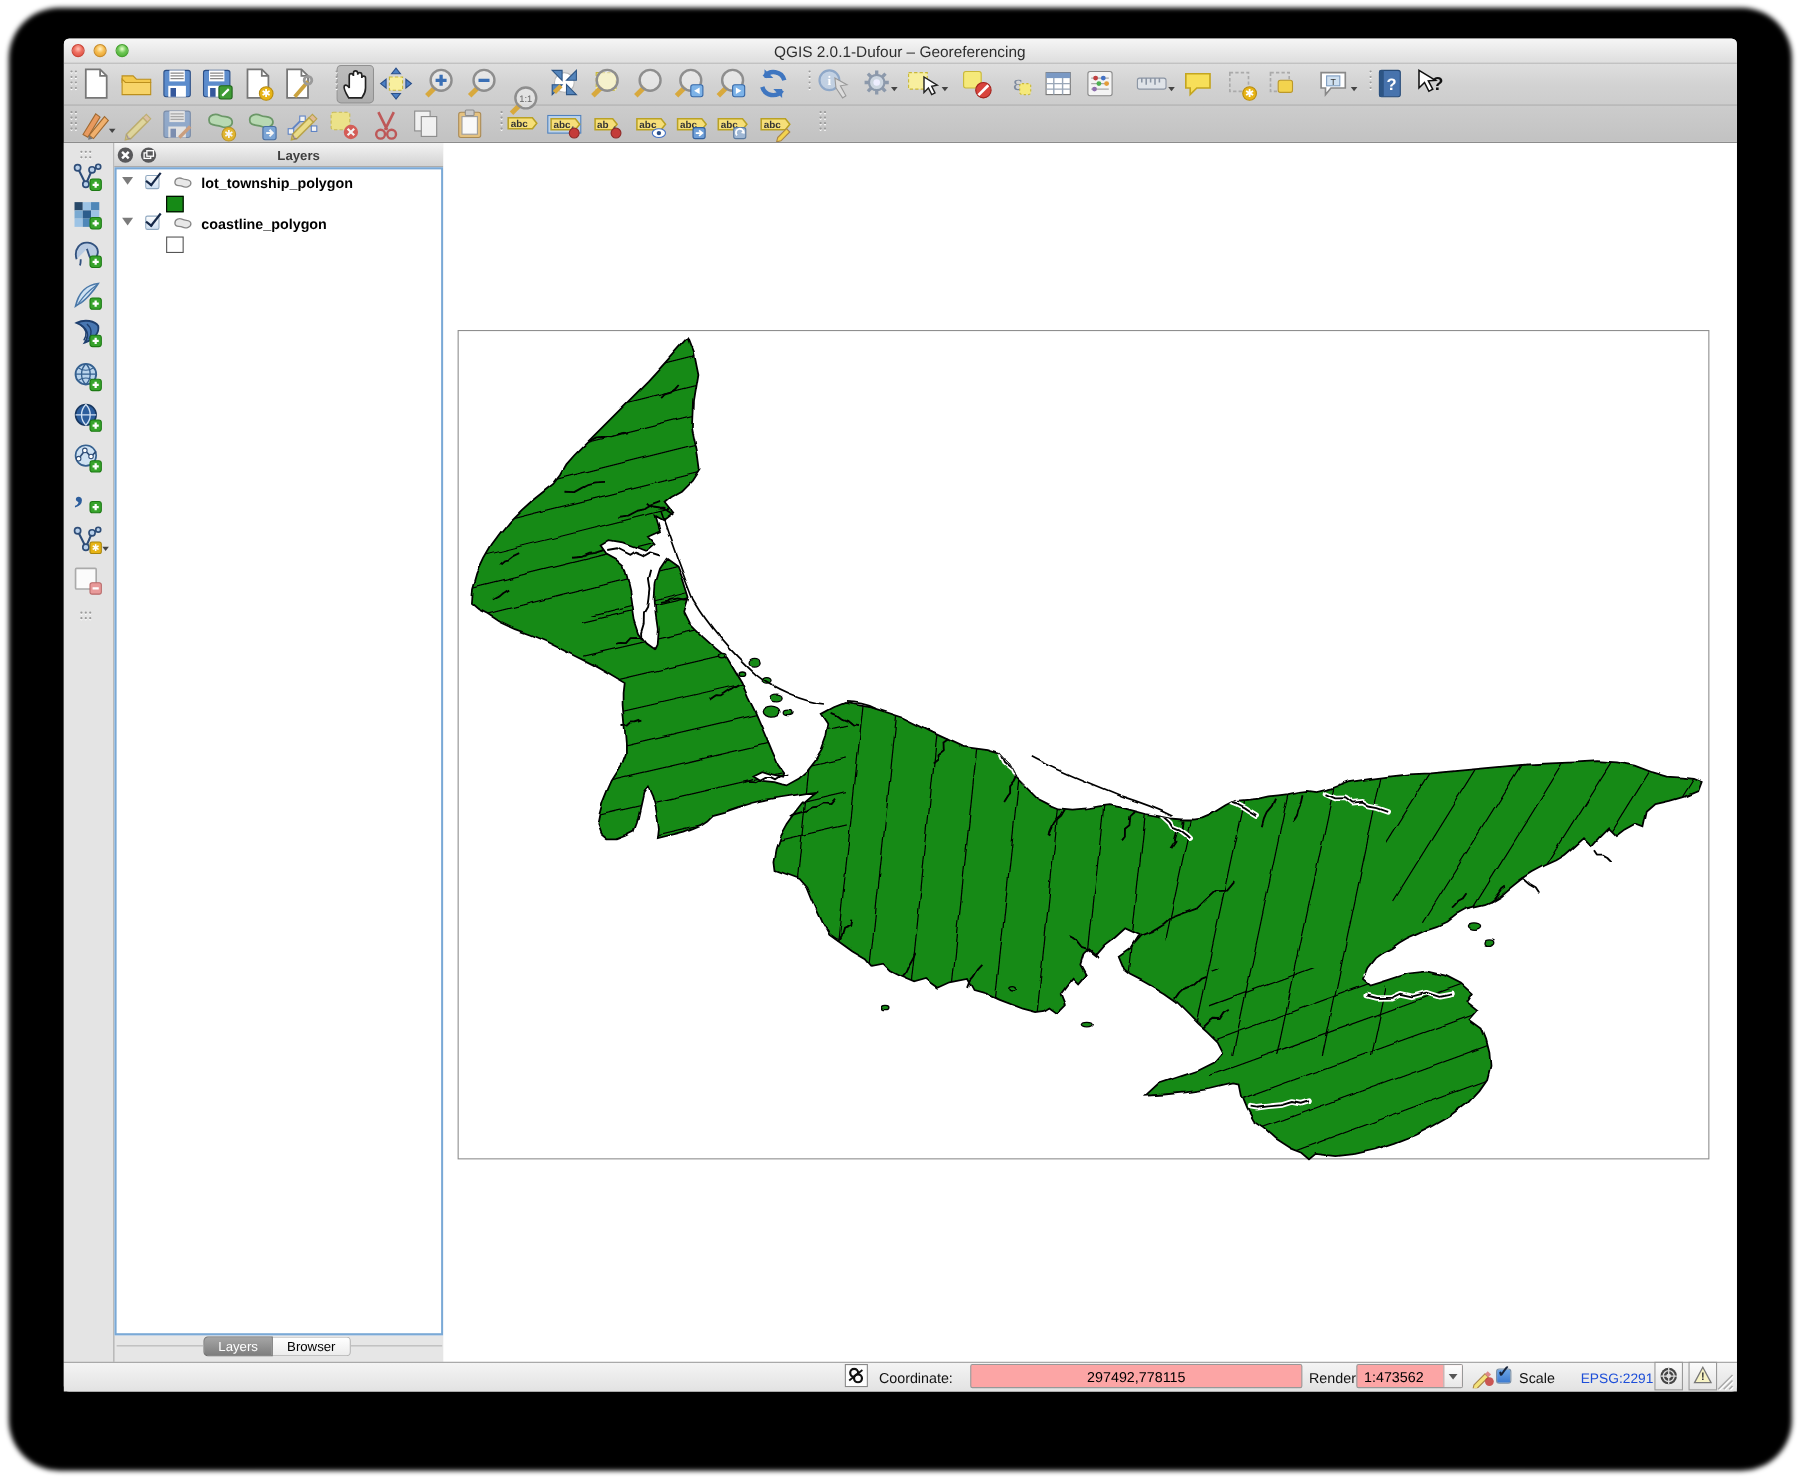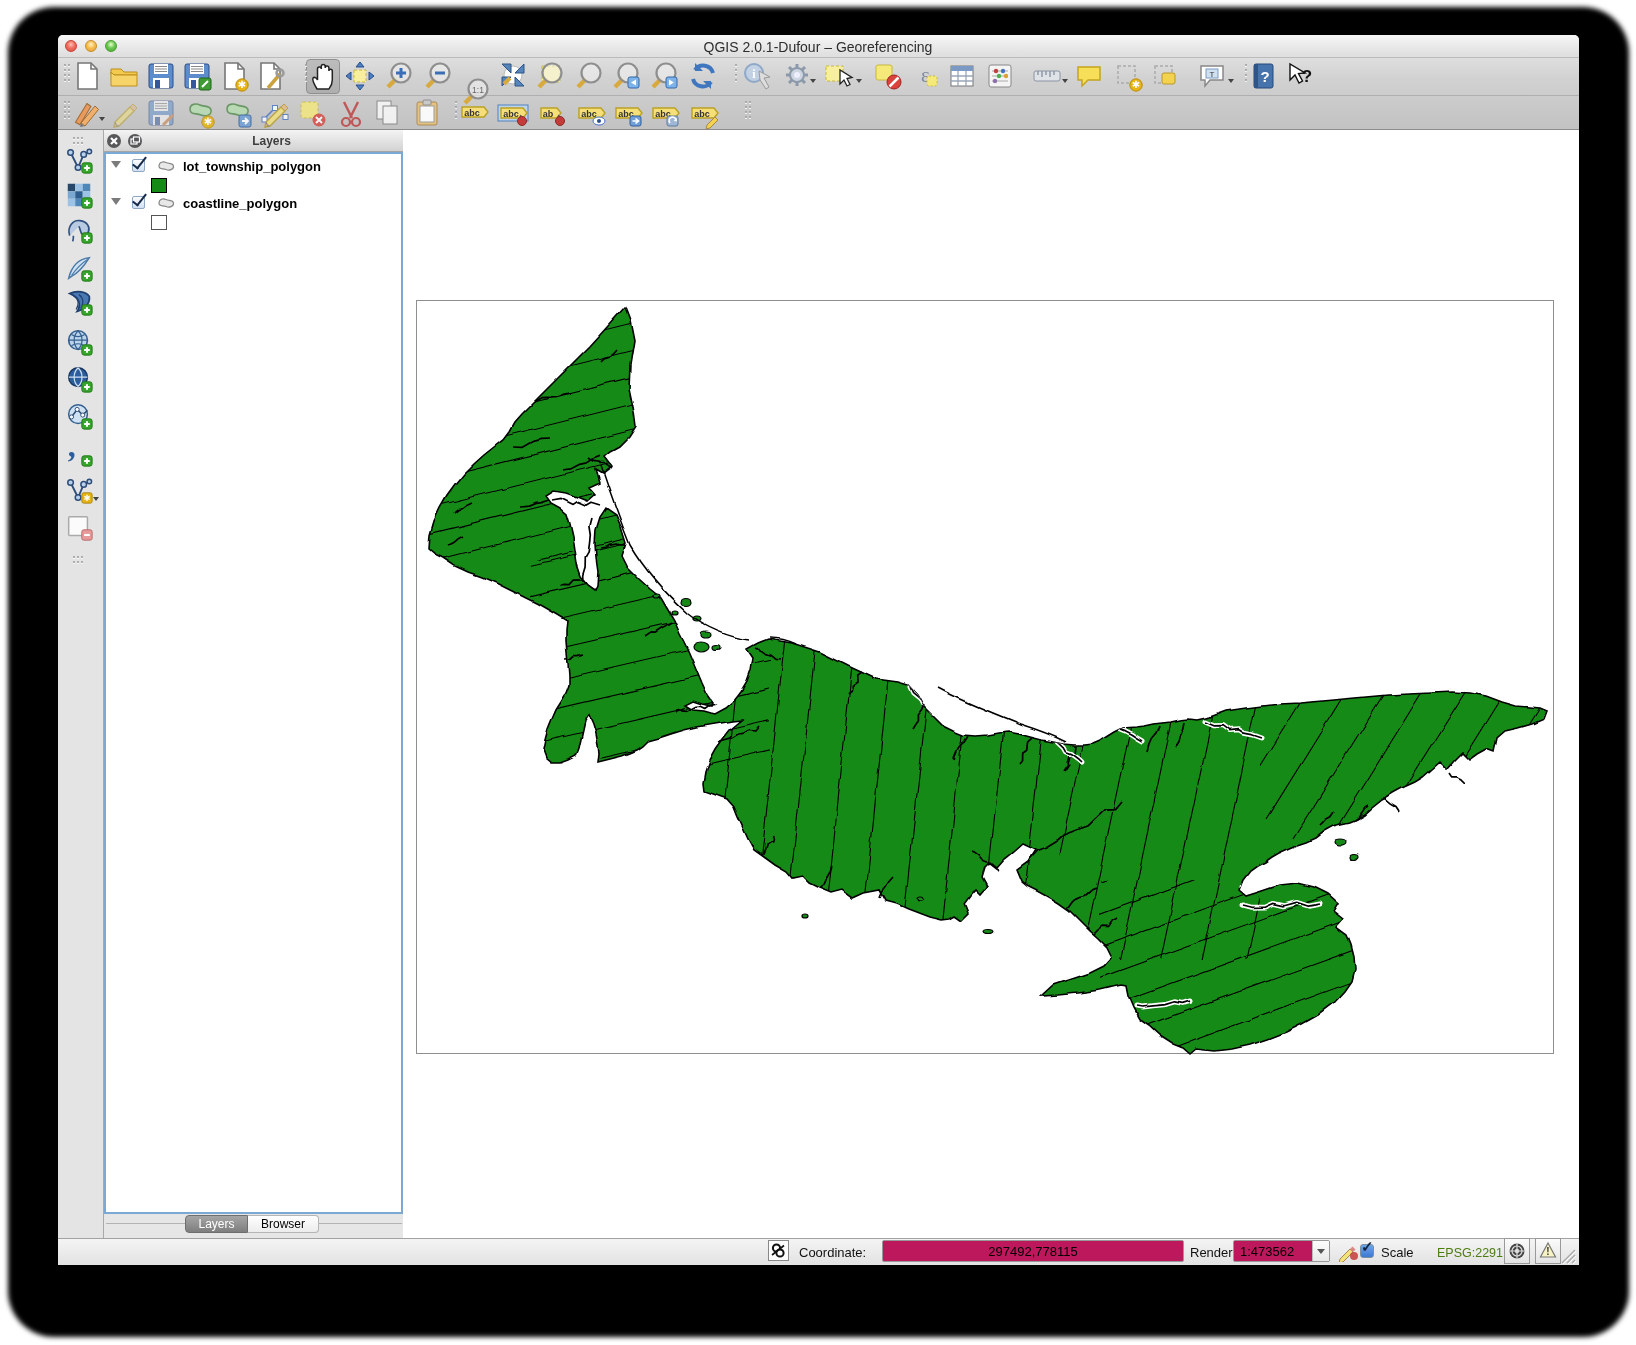--- a/index.html
+++ b/index.html
@@ -41,21 +41,21 @@
 
 .tab { position:absolute; top:1215px; height:18px; font-size:12px; text-align:center; line-height:17px; }
 
 #status { position:absolute; left:58px; top:1238px; width:1521px; height:27px;
   background:linear-gradient(#f4f4f4,#e2e2e2); border-top:1px solid #a2a2a2;
   font-size:13px; color:#111; }
 
 #canvas { position:absolute; left:403px; top:130px; width:1176px; height:1108px; background:#fff; }
 #frame { position:absolute; left:416px; top:300px; width:1138px; height:754px;
   border:1px solid #8f8f8f; background:#fff; }
-.fld { position:absolute; background:#be185d; border:1px solid #989898; font-size:13px; }
+.fld { position:absolute; background:#fca5a5; border:1px solid #989898; font-size:13px; }
 </style>
 </head>
 <body>
 <div id="shadow"></div>
 <div id="win"></div>
 <div id="chrome">
   <div class="rowsep" style="top:22px"></div>
   <div class="rowsep" style="top:60px"></div>
 </div>
 <div class="tl" style="left:65px; background:radial-gradient(circle at 50% 35%, #ffb2a4 8%, #ee6e5f 45%, #d94c3f); border:0.5px solid #ca4437;"></div>
@@ -668,21 +668,21 @@
     <div style="position:absolute;left:1312px;top:1241px;width:17px;height:20px;border-left:1px solid #bbb;background:linear-gradient(#fdfdfd,#e8e8e8);"></div>
     <div style="position:absolute;left:1316.5px;top:1249px;width:0;height:0;border-left:4px solid transparent;border-right:4px solid transparent;border-top:5px solid #555;"></div>
     <div style="position:absolute;left:1337px;top:1240px;width:22px;height:22px;"><svg width="22" height="22" viewBox="0 0 22 22">
         <path d="M3 19 L13 9 l3 3 L6 22 l-4 1 z" fill="#f3e27a" stroke="#a8854a"></path>
         <path d="M13 9 l3 3 2.5-2.5 -3 -3 z" fill="#d88"></path>
         <circle cx="17" cy="16" r="4" fill="#c43c39" opacity="0.85"></circle>
       </svg></div>
     <div style="position:absolute;left:1360px;top:1244px;width:14px;height:14px;border:1px solid #7a8fa5;border-radius:3px;background:linear-gradient(#6ca6e8,#3c7ad0);"></div>
     <div style="position:absolute;left:1361px;top:1238px;font-size:15px;font-weight:bold;color:#16233a;">✓</div>
     <div style="position:absolute;left:1381px;top:1245px;font-size:13px;color:#111;">Scale</div>
-    <div style="position:absolute;left:1437px;top:1246px;font-size:12.5px;color:#4d7c0f;">EPSG:2291</div>
+    <div style="position:absolute;left:1437px;top:1246px;font-size:12.5px;color:#1d4ed8;">EPSG:2291</div>
     <div style="position:absolute;left:1504px;top:1238px;width:26px;height:26px;border:1px solid #999;background:linear-gradient(#fbfbfb,#e4e4e4);"></div>
     <div style="position:absolute;left:1508px;top:1242px;width:18px;height:18px;"><svg width="18" height="18" viewBox="0 0 18 18">
         <circle cx="9" cy="9" r="7.5" fill="#444"></circle>
         <circle cx="9" cy="9" r="5" fill="none" stroke="#ddd" stroke-width="1.2"></circle>
         <path d="M1.5 9 h15 M9 1.5 v15" stroke="#ddd" stroke-width="1.2"></path>
         <circle cx="9" cy="9" r="2.2" fill="#ddd"></circle>
       </svg></div>
     <div style="position:absolute;left:1535px;top:1238px;width:26px;height:26px;border:1px solid #999;background:linear-gradient(#fbfbfb,#e4e4e4);"></div>
     <div style="position:absolute;left:1539px;top:1241px;width:18px;height:18px;"><svg width="18" height="18" viewBox="0 0 18 18">
         <path d="M9 2 L16.5 16 H1.5 z" fill="#f7f3c4" stroke="#777" stroke-width="1.2"></path>

